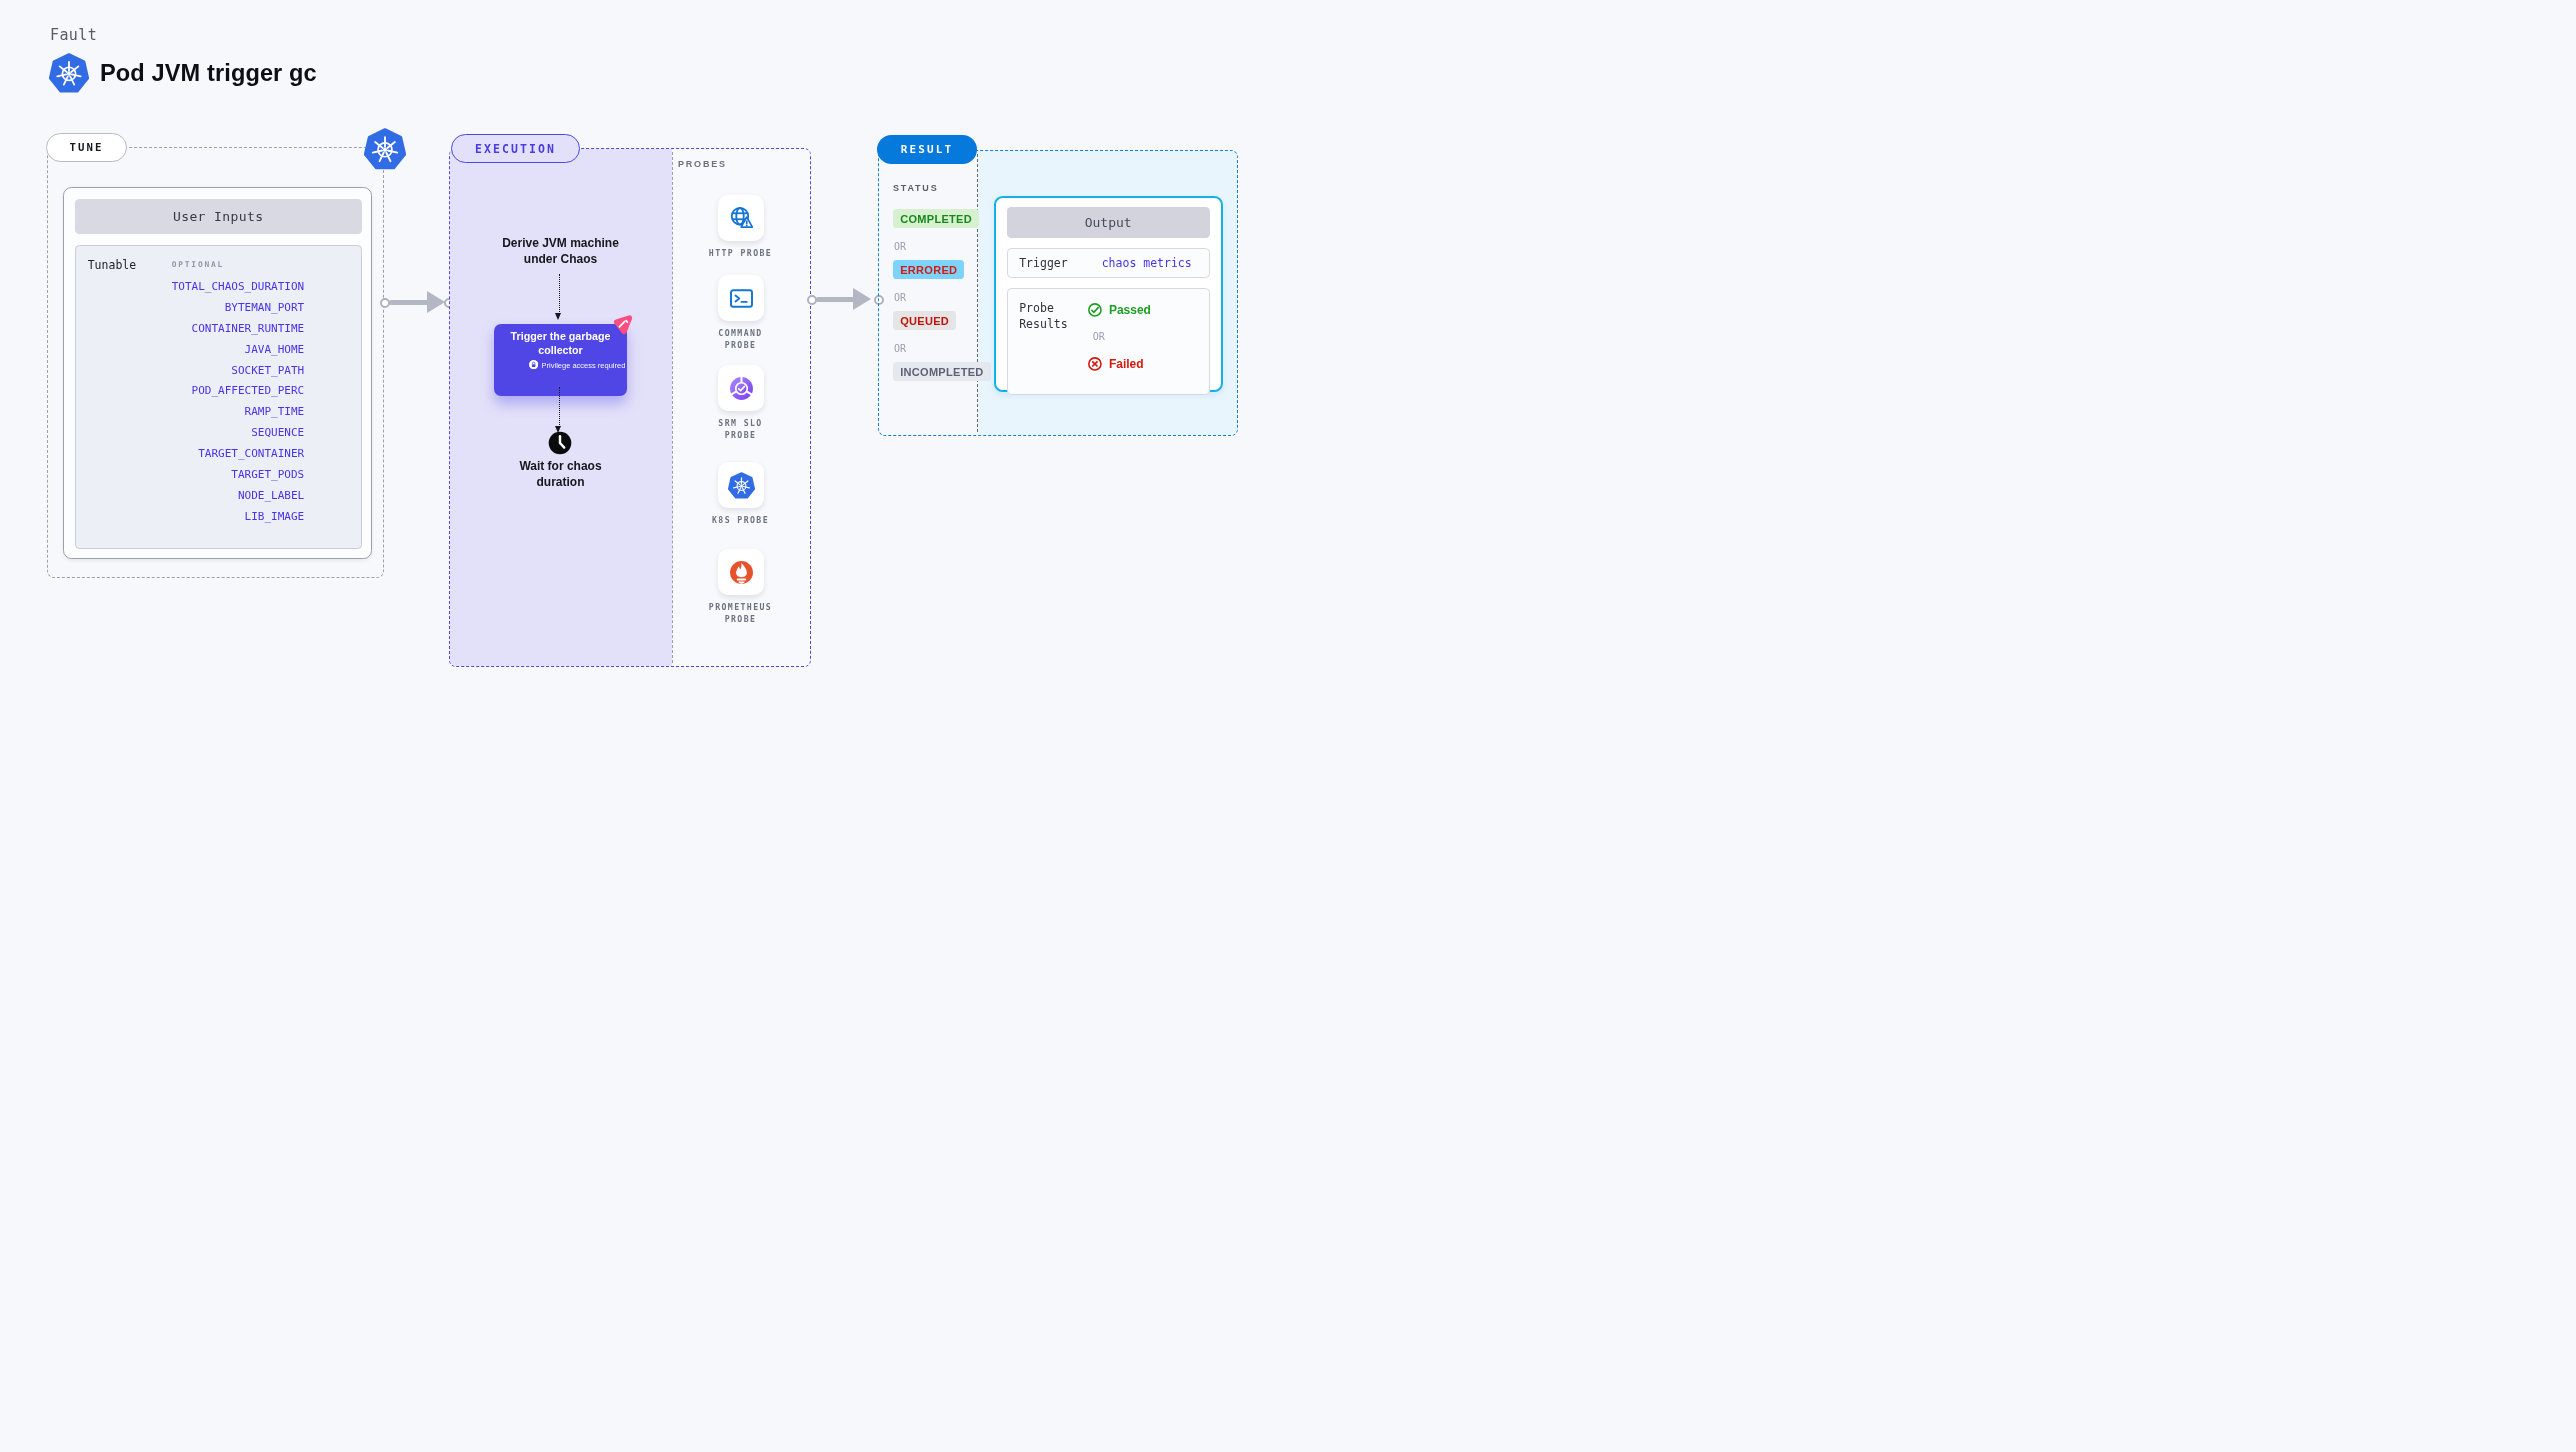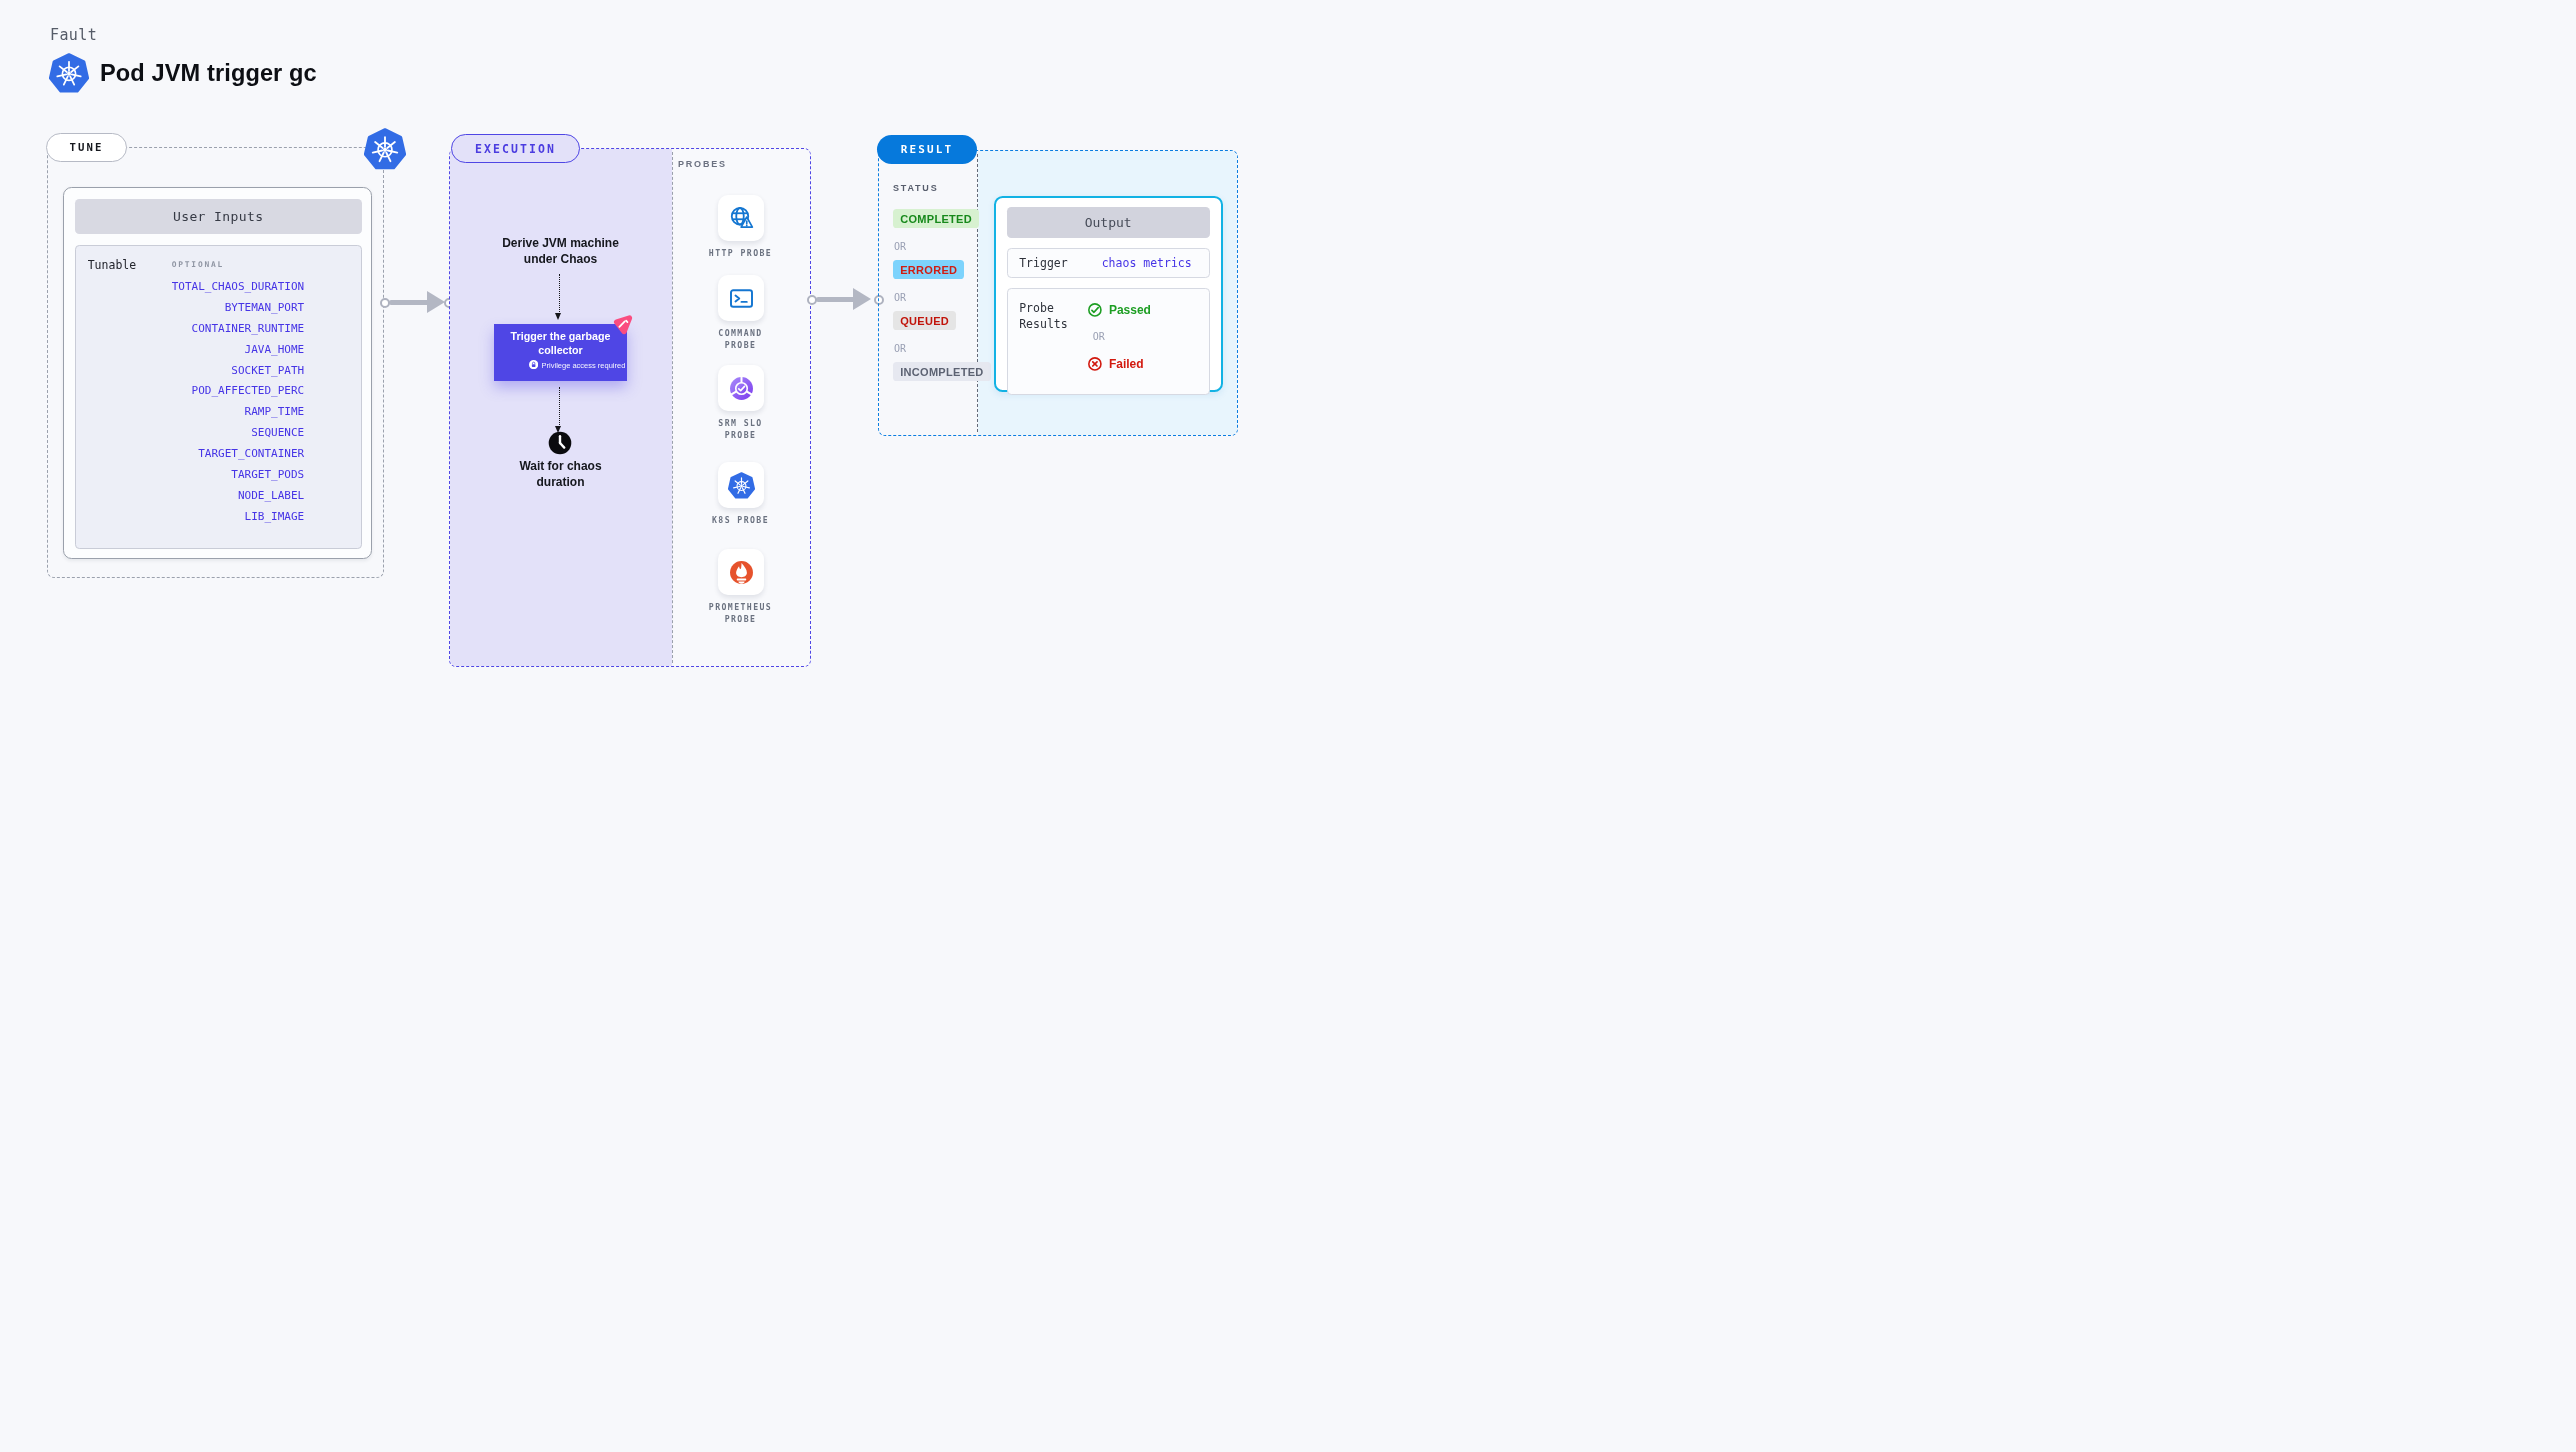--- a/index.html
+++ b/index.html
@@ -51,22 +51,22 @@
       border-left:3.9px solid transparent; border-right:3.9px solid transparent; border-top:7.2px solid #15151a;}
 
   
   .exec-box{ position:absolute; left:449px; top:148px; width:362px; height:519px;
              border:1.4px dashed #4f46e5; border-radius:7.2px; overflow:hidden;}
   .exec-purple{ position:absolute; left:0; top:0; width:222px; height:100%; background:#e3e1f9;}
   .exec-divider{ position:absolute; left:222px; top:2.9px; bottom:2.9px; border-left:1.4px dashed #9aa0ab;}
   .probes-area{ position:absolute; left:224px; top:0; right:0; bottom:0; background:#f8f9fc;}
   .derive-text{ position:absolute; left:496px; top:236px; width:129px; text-align:center;
       font-size:12px; line-height:15.8px; font-weight:bold; color:#15171d;}
-  .trigger-btn{ position:absolute; left:494px; top:324px; width:133px; height:57px; background:#4f46e5;
-      border-radius:0; box-shadow:0 7.2px 13px rgba(79,70,229,.35); color:#fff; text-align:center; cursor:pointer;}
+  .trigger-btn{ position:absolute; left:494px; top:324px; width:133px; height:72px; background:#4f46e5;
+      border-radius:7px; box-shadow:0 7.2px 13px rgba(79,70,229,.35); color:#fff; text-align:center; cursor:pointer;}
   .trigger-title{ padding:6.4px 8.6px 0; font-size:10.7px; line-height:13.6px; font-weight:bold;}
   .trigger-note{ margin-top:2.9px; display:flex; align-items:center; justify-content:center; gap:3.6px;
       font-size:7.5px; color:rgba(255,255,255,.95);padding-left:33px;}
   .litmus-badge{ position:absolute; right:-6.4px; top:-10px; width:21.5px; height:21.5px;}
   .clock-wrap{ position:absolute; left:548px; top:431px; width:24px; height:24px;}
   .wait-text{ position:absolute; left:503px; top:459px; width:115px; text-align:center;
       font-size:12px; line-height:15.8px; font-weight:bold; color:#15171d;}
 
   
   .probes-label{ position:absolute; left:678px; top:159px; font-size:9px; font-weight:bold;

